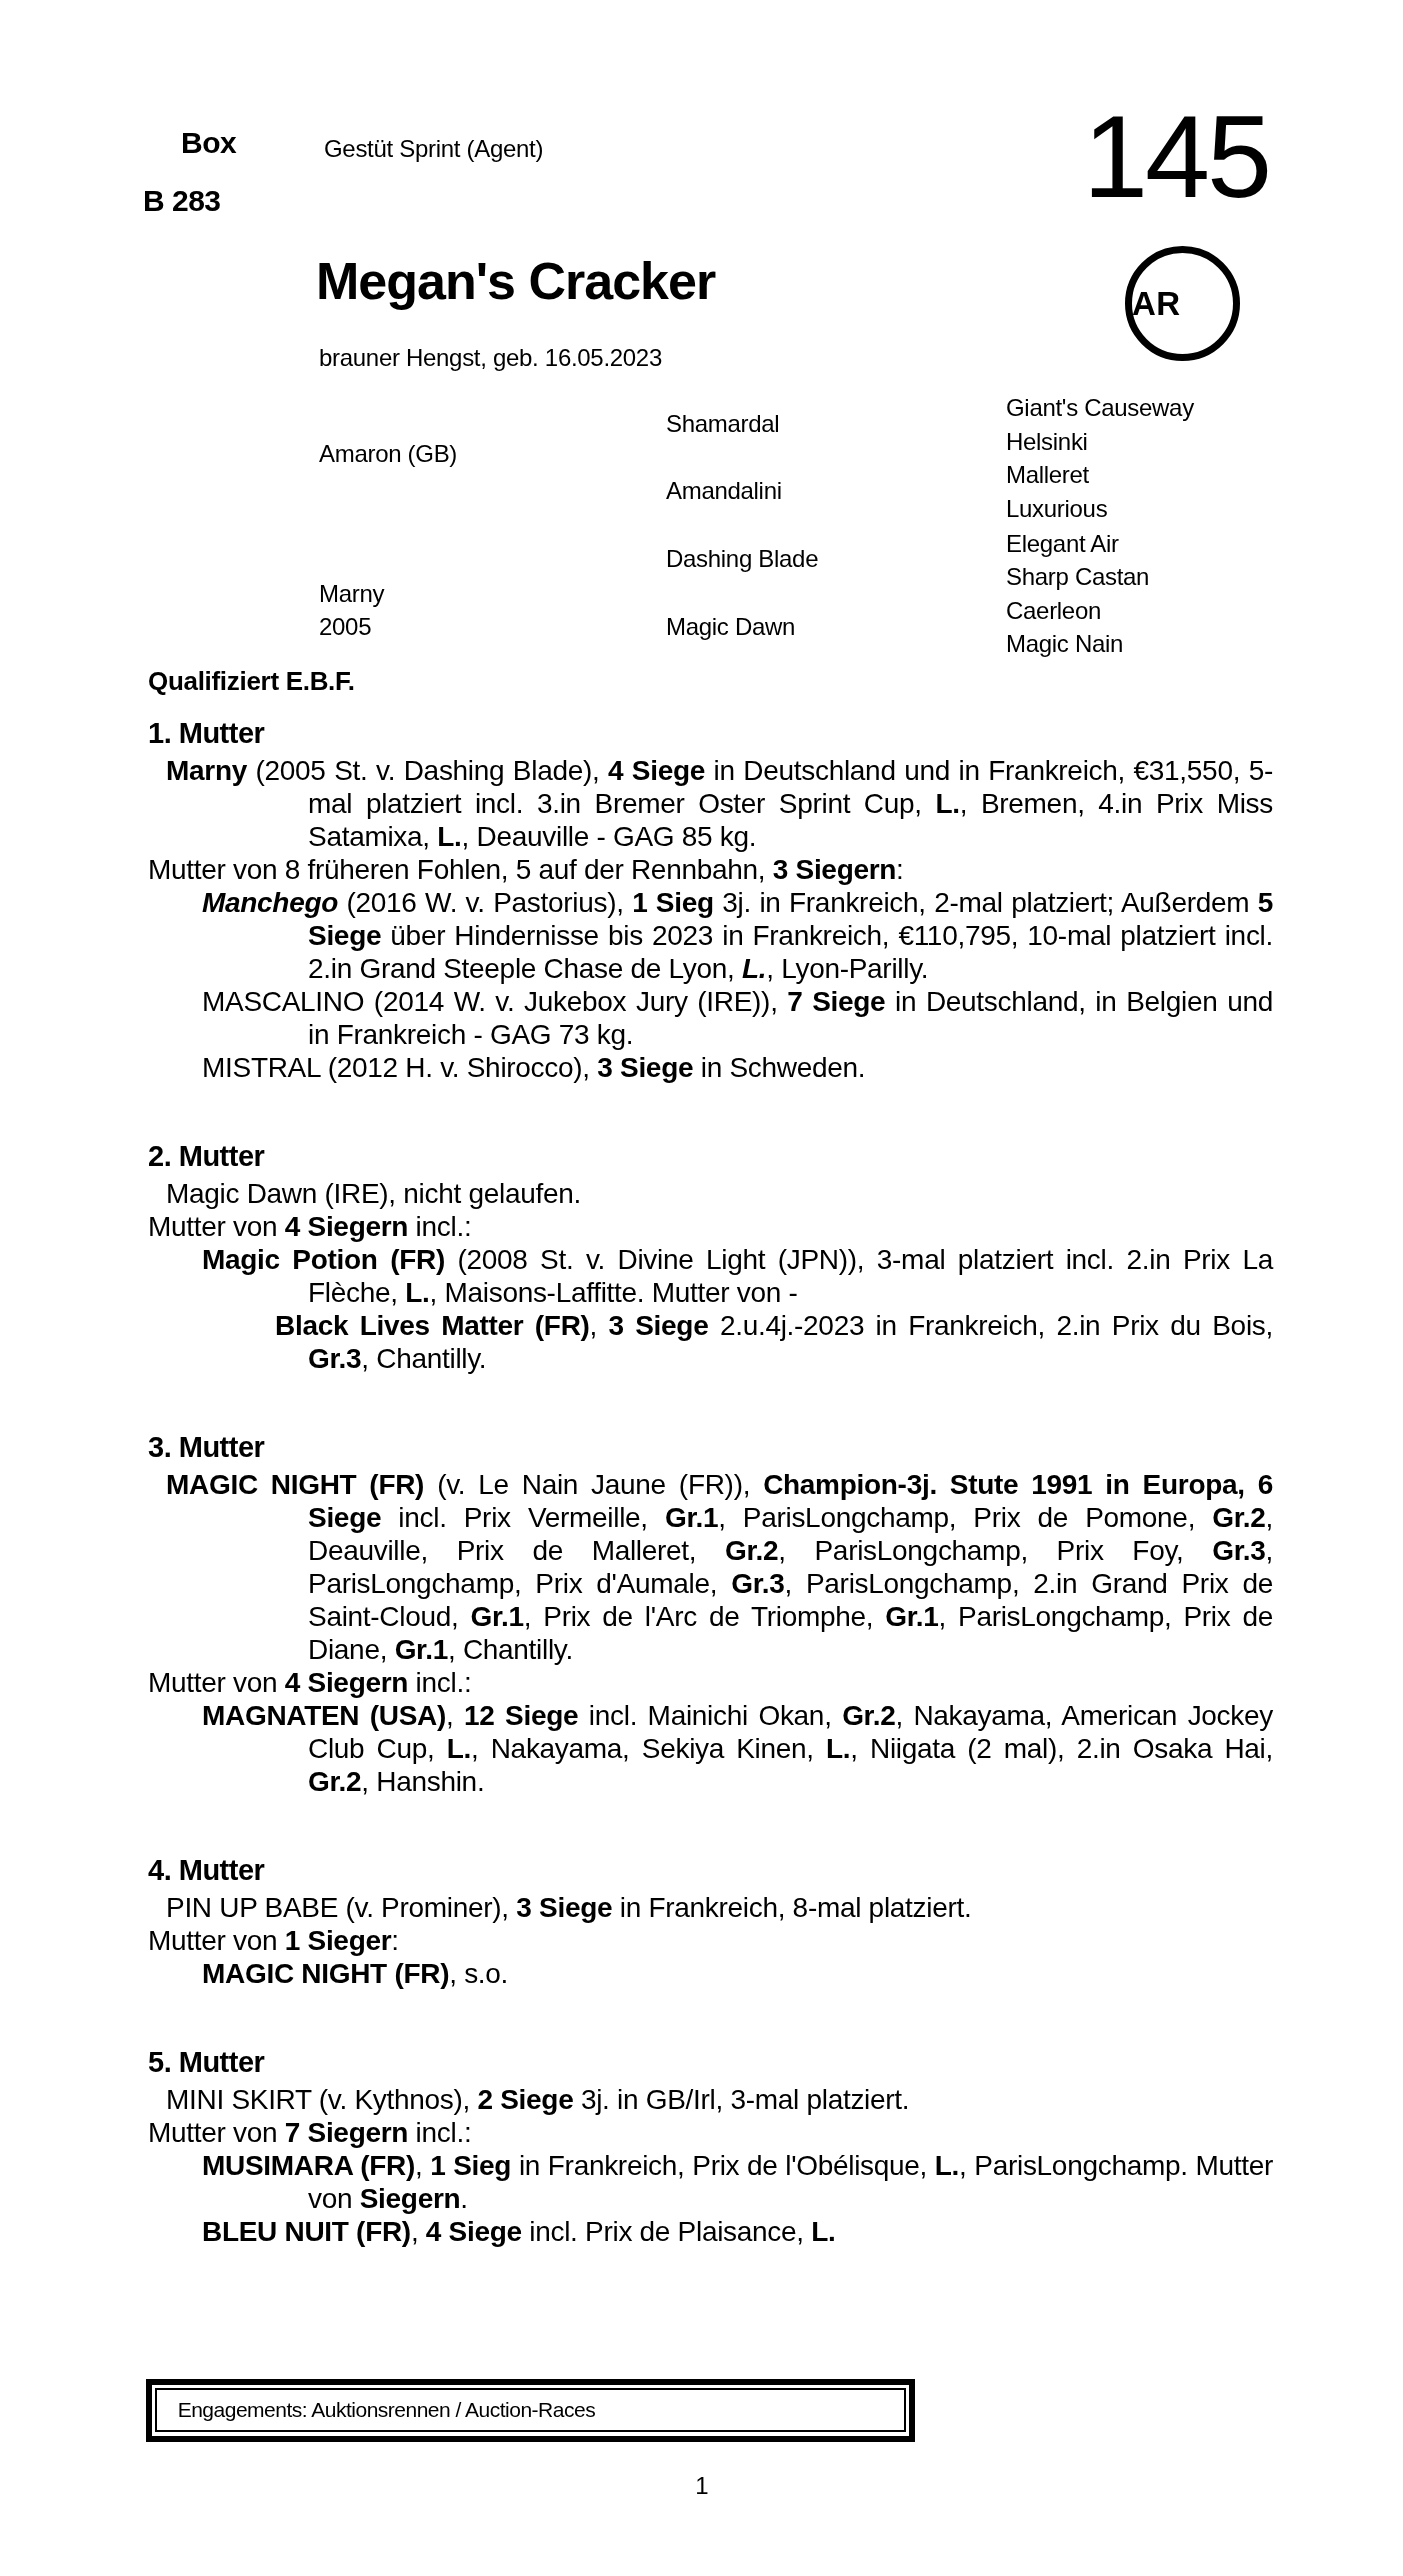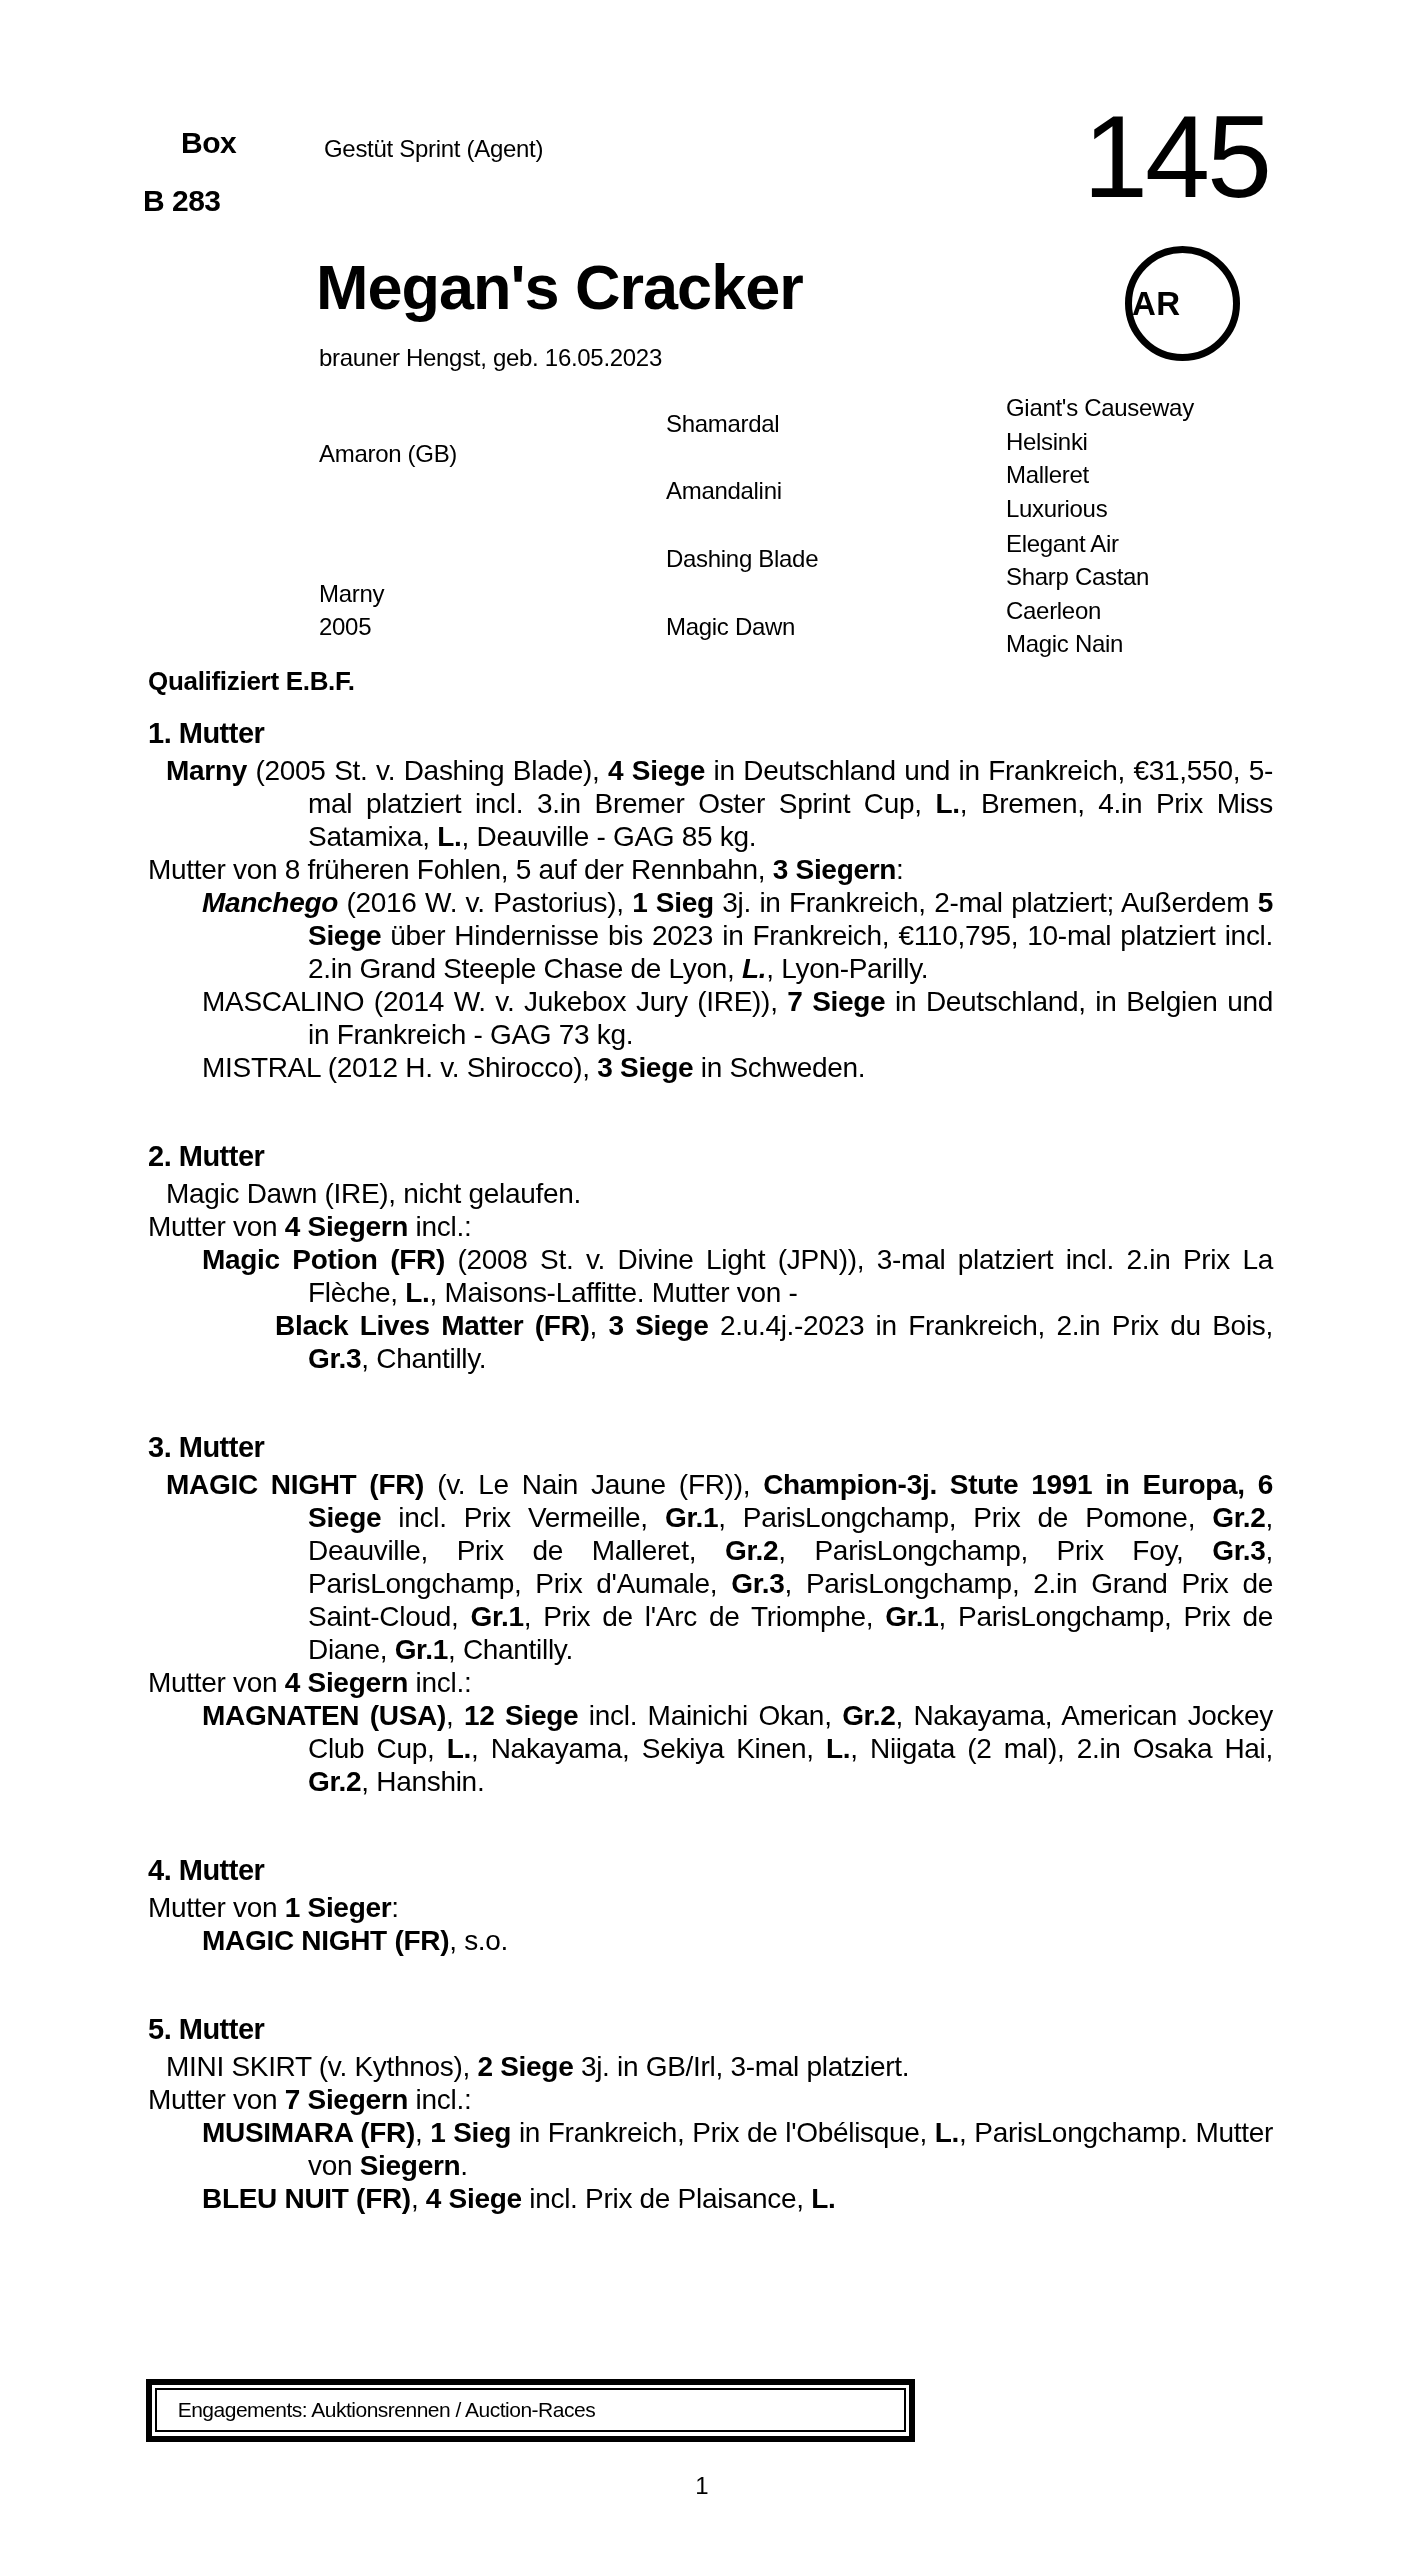--- a/index.html
+++ b/index.html
@@ -12,21 +12,21 @@
   
   .box-label{left:181px;top:126px;font-size:30px;font-weight:bold;letter-spacing:-0.5px;}
   .box-number{left:143px;top:184px;font-size:30px;font-weight:bold;letter-spacing:-0.5px;}
   .consignor{left:324px;top:135px;font-size:24px;letter-spacing:-0.3px;}
   .lot-number{right:135px;top:98px;font-size:117px;font-weight:normal;line-height:1;letter-spacing:-3.1px;}
   .badge{
     left:1125px;top:246px;width:101px;height:101px;border:7.7px solid #000;border-radius:50%;
     display:flex;align-items:center;justify-content:flex-start;
     font-size:33px;font-weight:bold;letter-spacing:0.5px;
   }
-  .horse-name{left:316px;top:253px;font-size:63px;font-weight:bold;letter-spacing:-1px;line-height:1.1;}
+  .horse-name{left:316px;top:253px;font-size:52px;font-weight:bold;letter-spacing:-1px;line-height:1.1;}
   .horse-details{left:319px;top:344px;font-size:24px;letter-spacing:-0.3px;}
 
   
   .ped{font-size:24px;letter-spacing:-0.3px;white-space:nowrap;}
   .qualifier{left:148px;top:666px;width:1125px;font-size:26px;font-weight:bold;letter-spacing:-0.3px;}
 
   
   .body-text{
     position:absolute;left:148px;top:717px;width:1125px;
     font-size:28px;line-height:33px;letter-spacing:-0.3px;
@@ -107,20 +107,21 @@
 
     <div>
       <div class="sec-heading">3. Mutter</div>
       <p class="p-a"><span style="font-weight: bold;">MAGIC NIGHT (FR)</span><span> (v. Le Nain Jaune (FR)), </span><span style="font-weight: bold;">Champion-3j. Stute 1991 in Europa, 6 Siege</span><span> incl. Prix Vermeille, </span><span style="font-weight: bold;">Gr.1</span><span>, ParisLongchamp, Prix de Pomone, </span><span style="font-weight: bold;">Gr.2</span><span>, Deauville, Prix de Malleret, </span><span style="font-weight: bold;">Gr.2</span><span>, ParisLongchamp, Prix Foy, </span><span style="font-weight: bold;">Gr.3</span><span>, ParisLongchamp, Prix d'Aumale, </span><span style="font-weight: bold;">Gr.3</span><span>, ParisLongchamp, 2.in Grand Prix de Saint-Cloud, </span><span style="font-weight: bold;">Gr.1</span><span>, Prix de l'Arc de Triomphe, </span><span style="font-weight: bold;">Gr.1</span><span>, ParisLongchamp, Prix de Diane, </span><span style="font-weight: bold;">Gr.1</span><span>, Chantilly.</span></p>
       <p class="p-flush"><span>Mutter von </span><span style="font-weight: bold;">4 Siegern</span><span> incl.:</span></p>
       <p class="p-b"><span style="font-weight: bold;">MAGNATEN (USA)</span><span>, </span><span style="font-weight: bold;">12 Siege</span><span> incl. Mainichi Okan, </span><span style="font-weight: bold;">Gr.2</span><span>, Nakayama, American Jockey Club Cup, </span><span style="font-weight: bold;">L.</span><span>, Nakayama, Sekiya Kinen, </span><span style="font-weight: bold;">L.</span><span>, Niigata (2 mal), 2.in Osaka Hai, </span><span style="font-weight: bold;">Gr.2</span><span>, Hanshin.</span></p>
     </div>
 
     <div>
       <div class="sec-heading">4. Mutter</div>
+      <p class="p-a"><span>PIN UP BABE (v. Prominer), </span><span style="font-weight: bold;">3 Siege</span><span> in Frankreich, 8-mal platziert.</span></p>
       <p class="p-flush"><span>Mutter von </span><span style="font-weight: bold;">1 Sieger</span><span>:</span></p>
       <p class="p-b"><span style="font-weight: bold;">MAGIC NIGHT (FR)</span><span>, s.o.</span></p>
     </div>
 
     <div>
       <div class="sec-heading">5. Mutter</div>
       <p class="p-a"><span>MINI SKIRT (v. Kythnos), </span><span style="font-weight: bold;">2 Siege</span><span> 3j. in GB/Irl, 3-mal platziert.</span></p>
       <p class="p-flush"><span>Mutter von </span><span style="font-weight: bold;">7 Siegern</span><span> incl.:</span></p>
       <p class="p-b"><span style="font-weight: bold;">MUSIMARA (FR)</span><span>, </span><span style="font-weight: bold;">1 Sieg</span><span> in Frankreich, Prix de l'Obélisque, </span><span style="font-weight: bold;">L.</span><span>, ParisLongchamp. Mutter von </span><span style="font-weight: bold;">Siegern</span><span>.</span></p>
       <p class="p-b"><span style="font-weight: bold;">BLEU NUIT (FR)</span><span>, </span><span style="font-weight: bold;">4 Siege</span><span> incl. Prix de Plaisance, </span><span style="font-weight: bold;">L.</span></p>

